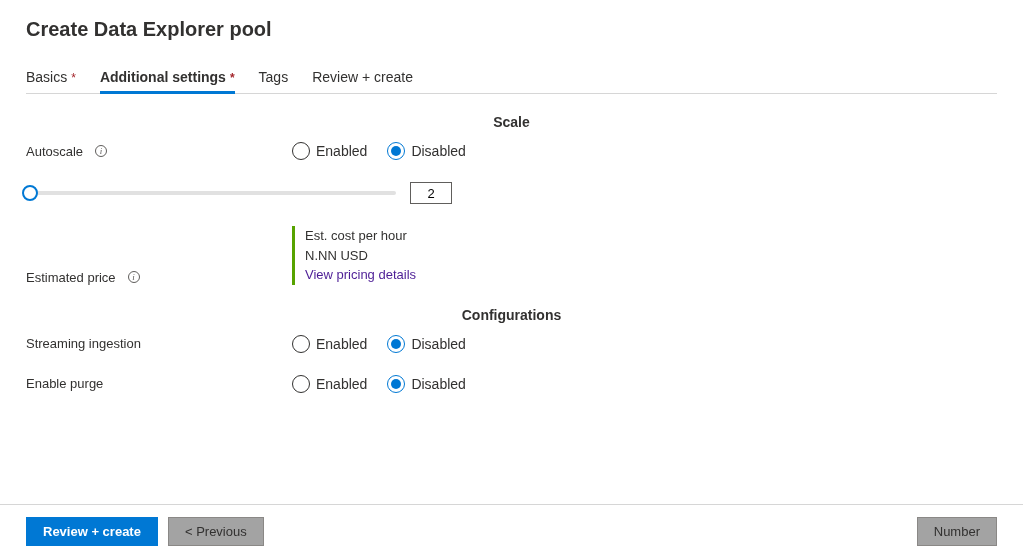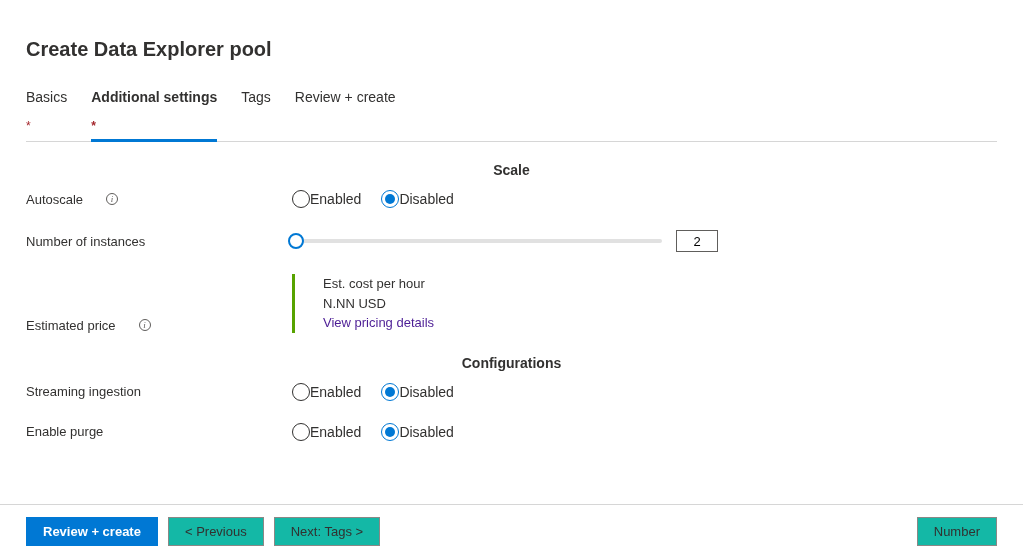--- a/index.html
+++ b/index.html
@@ -13,38 +13,36 @@
       position: relative;
     }
     .page {
       padding: 18px 26px 0 26px;
     }
     .page-title {
       font-size: 20px;
       font-weight: 600;
       margin-bottom: 22px;
       color: #323130;
-      margin-top: 20px;
     }
     .tabs {
       display: flex;
       border-bottom: 1px solid #d6d6d6;
       gap: 24px;
     }
     .tab {
       padding: 6px 0;
       font-size: 14px;
       cursor: pointer;
       color: #323130;
       border-bottom: 3px solid transparent;
       margin-bottom: -1px;
       display: flex;
-      align-items: flex-start;
-      gap: 14px;
-      flex-direction: column;
+      align-items: flex-end;
+      gap: 4px;
     }
     .tab.active {
       border-bottom-color: #0078d4;
       font-weight: 700;
     }
     .tab .asterisk {
       color: #a4262c;
       font-size: 12px;
     }
     .content { padding-top: 20px; }
@@ -61,21 +59,21 @@
     }
     .form-row {
       display: flex;
       align-items: center;
       margin-bottom: 22px;
     }
     .form-row .label-col {
       width: 266px;
       display: flex;
       align-items: center;
-      gap: 23px;
+      gap: 12px;
       font-size: 13px;
       color: #323130;
     }
     .form-row .control-col {
       display: flex;
       align-items: center;
       gap: 20px;
       flex: 1;
     }
     .info-icon {
@@ -88,20 +86,21 @@
       justify-content: center;
       font-size: 9px;
       color: #605e5c;
       font-style: italic;
       font-family: Georgia, serif;
       line-height: 1;
     }
     .radio {
       display: flex;
       align-items: center;
+      gap: 6px;
       cursor: pointer;
       font-size: 14px;
     }
     .radio .circle {
       width: 18px;
       height: 18px;
       border: 1px solid #323130;
       border-radius: 50%;
       display: flex;
       align-items: center;
@@ -144,21 +143,21 @@
       width: 42px;
       height: 22px;
       border: 1px solid #605e5c;
       text-align: center;
       font-size: 13px;
       font-family: inherit;
     }
     .price-row { align-items: flex-end; }
     .price-block {
       border-left: 3px solid #57a300;
-      padding: 0 0 0 28px;
+      padding: 0 0 0 10px;
       line-height: 1.5;
     }
     .price-title { font-size: 13px; color: #323130; }
     .price-value { font-size: 13px; color: #323130; }
     .price-link { color: #4c1d95; text-decoration: none; cursor: pointer; font-size: 13px; }
     .footer {
       position: absolute;
       bottom: 0;
       left: 0;
       right: 0;
@@ -166,21 +165,21 @@
       padding: 12px 26px;
       display: flex;
       align-items: center;
       gap: 10px;
     }
     .btn {
       font-family: inherit;
       font-size: 13px;
       padding: 6px 16px;
       border: 1px solid #8a8886;
-      background: #14b8a6;
+      background: #a3a3a3;
       cursor: pointer;
       color: #323130;
     }
     .btn.primary {
       background: #0078d4;
       border-color: #0078d4;
       color: #fff;
       font-weight: 600;
     }
     .footer .spacer { flex: 1; }
@@ -226,23 +225,20 @@
         <label class="radio selected">
           <span class="circle">
               <span class="dot"></span>
             </span>
           <span>Disabled</span>
         </label>
       </div>
     </div>
 
     <div class="form-row">
-      <div class="label-col">
-        <span>Number of instances</span>
-      </div>
       <div class="control-col">
         <div class="slider-wrap">
           <div class="slider-track">
             <div class="slider-thumb"></div>
           </div>
           <input class="instances-input" value="2" style="">
         </div>
       </div>
     </div>
 
@@ -300,16 +296,15 @@
           <span>Disabled</span>
         </label>
       </div>
     </div>
   </div>
 </div>
 
 <div class="footer">
   <button class="btn primary">Review + create</button>
   <button class="btn">&lt; Previous</button>
-  <button class="btn">Next: Tags &gt;</button>
   <div class="spacer"></div>
   <button class="btn">Number</button>
 </div>
 
 </body></html>

